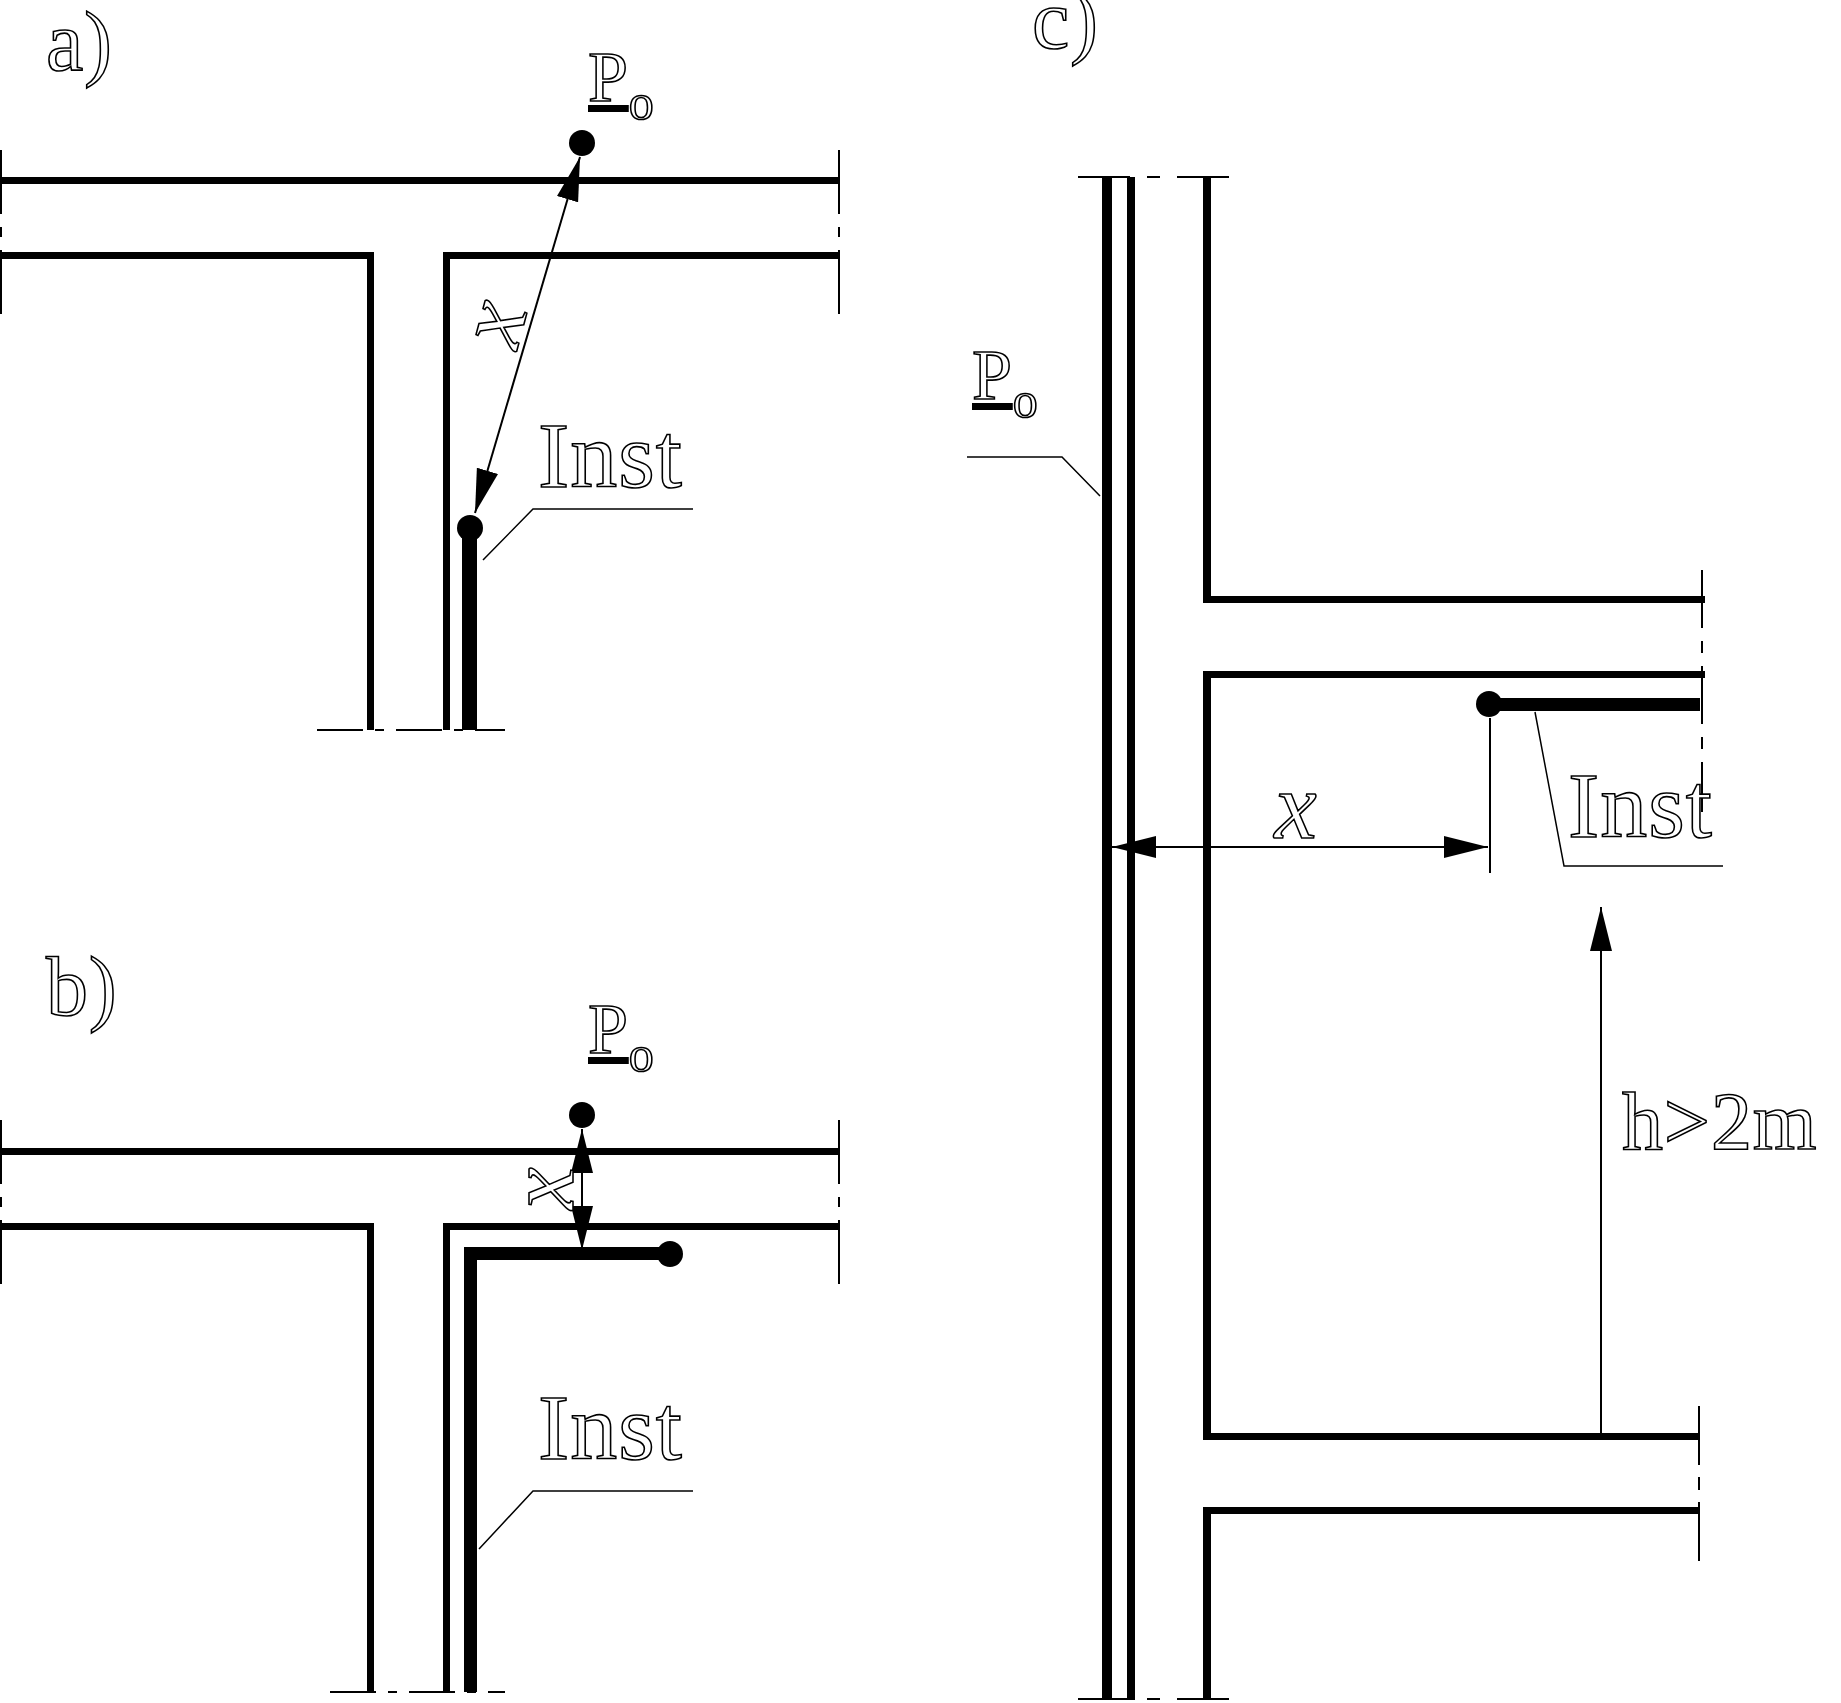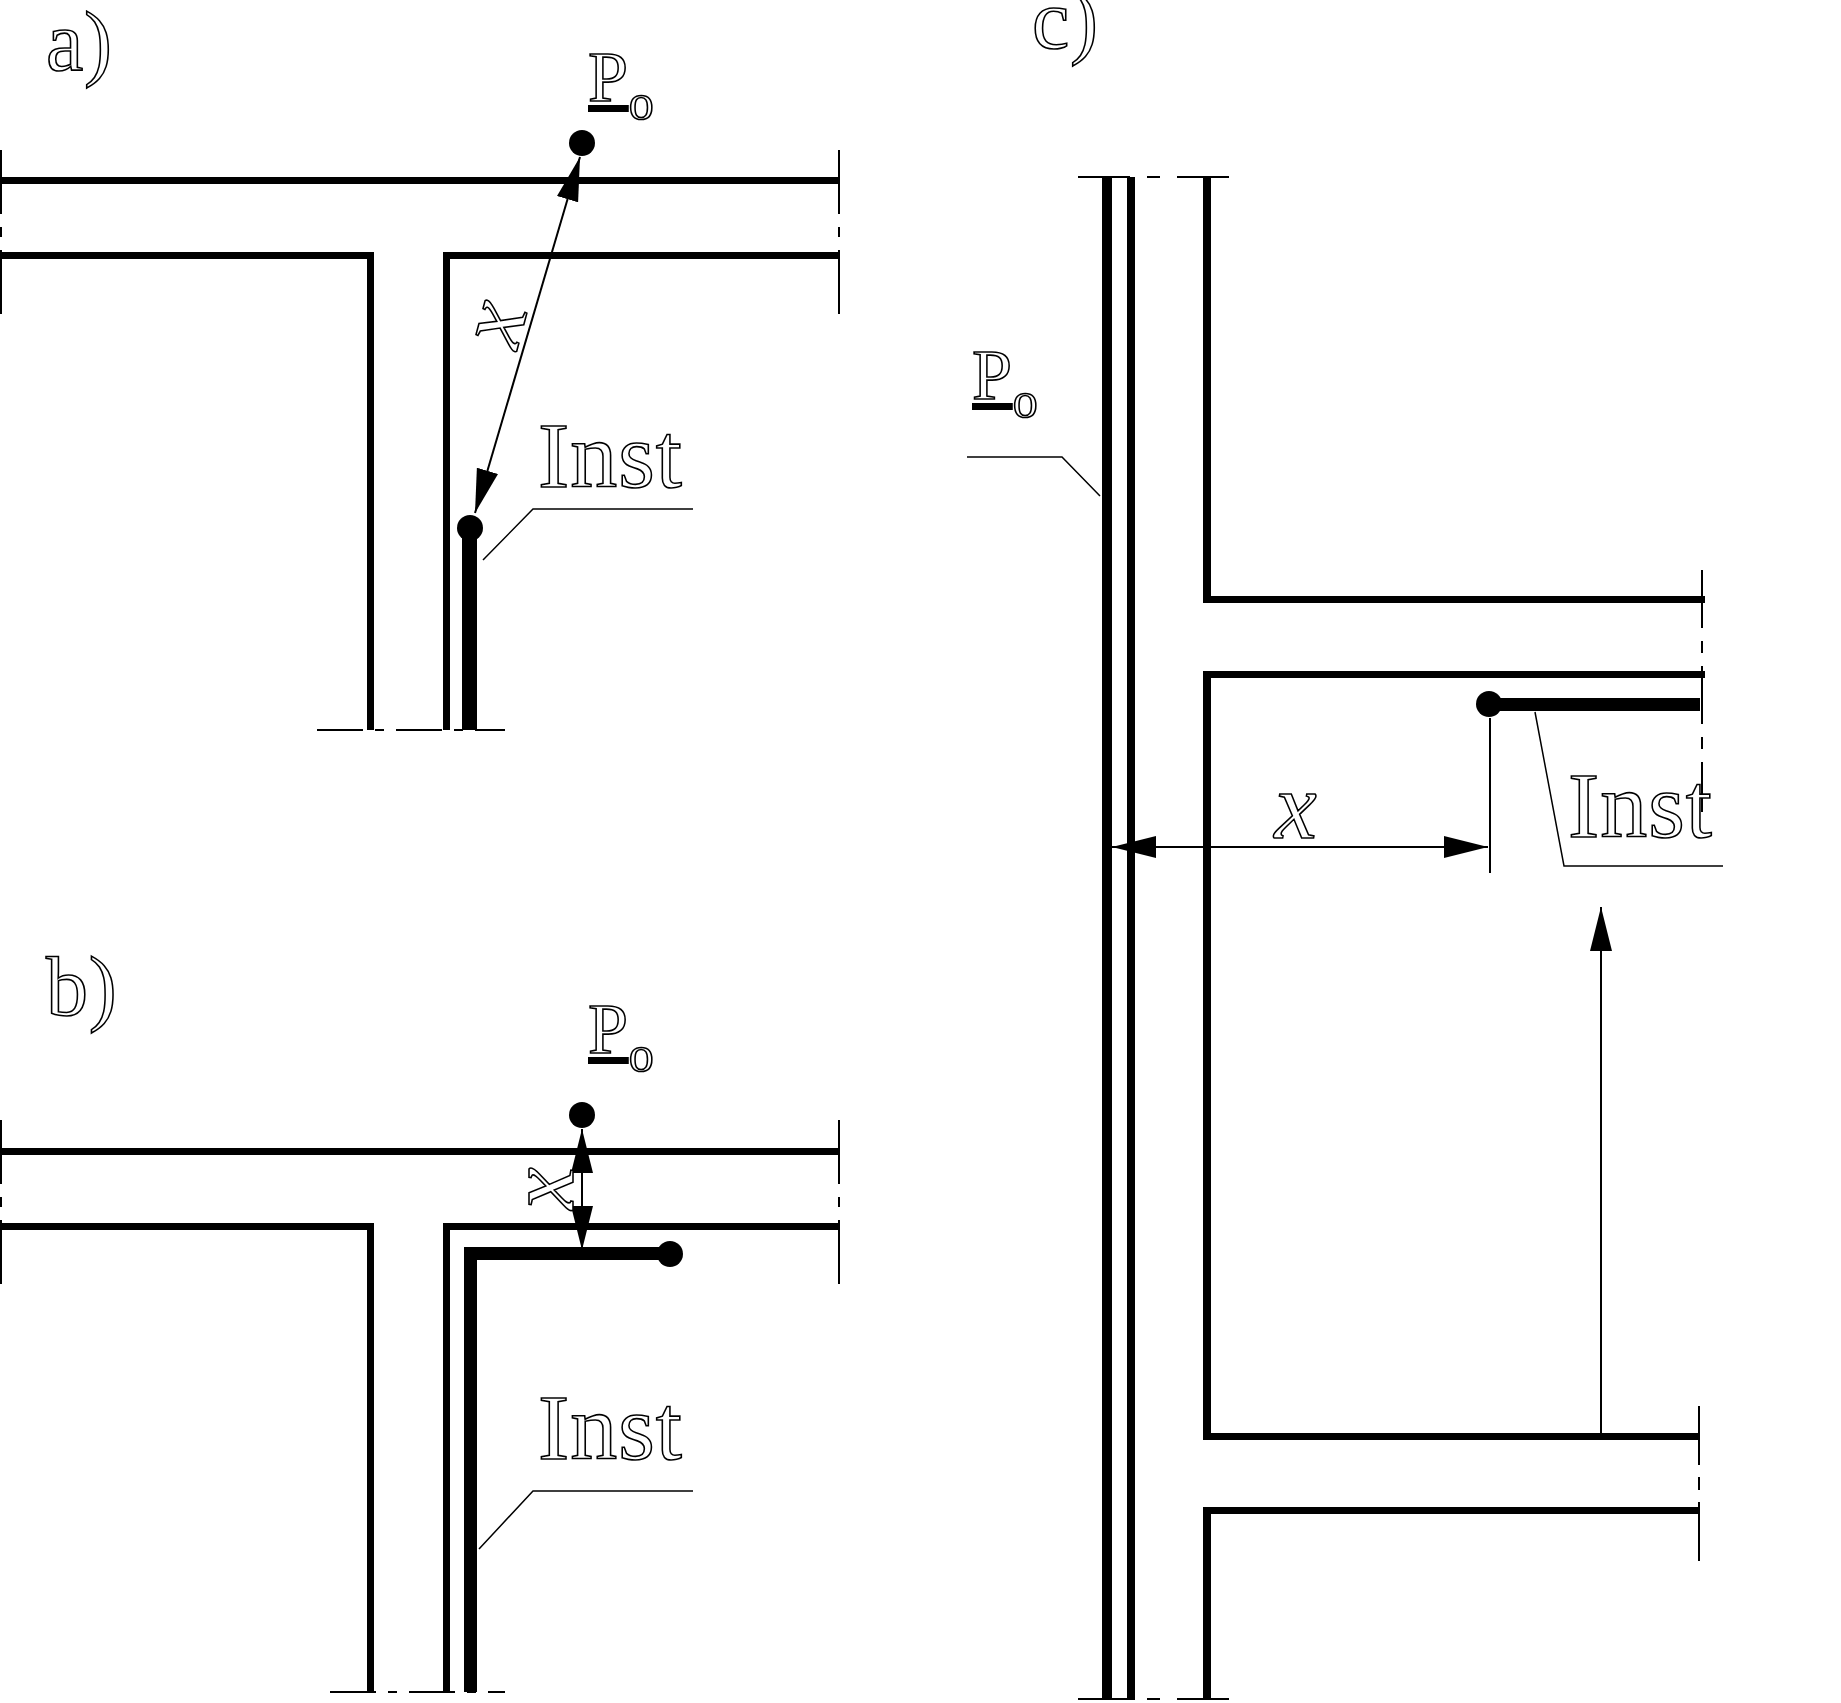--- a/index.html
+++ b/index.html
@@ -117,14 +117,15 @@
 
   <div class="cad-text panel-label" style="left:46px;top:945px;">b)</div>
   <div class="cad-text p0-label" style="left:588px;top:993px;"><span>P</span><span class="sub">o</span></div>
   <div class="cad-text dim-x rot-b" style="left:541px;top:1188px;">x</div>
   <div class="cad-text inst-label" style="left:538px;top:1380px;">Inst</div>
 
   <div class="cad-text panel-label" style="left:1032px;top:-22px;">c)</div>
   <div class="cad-text p0-label" style="left:972px;top:339px;"><span>P</span><span class="sub">o</span></div>
   <div class="cad-text dim-x" style="left:1296px;top:806px;">x</div>
   <div class="cad-text inst-label" style="left:1568px;top:758px;">Inst</div>
+  <div class="cad-text h-label" style="left:1622px;top:1081px;">h&gt;2m</div>
 
 </div>
 
 </body></html>

